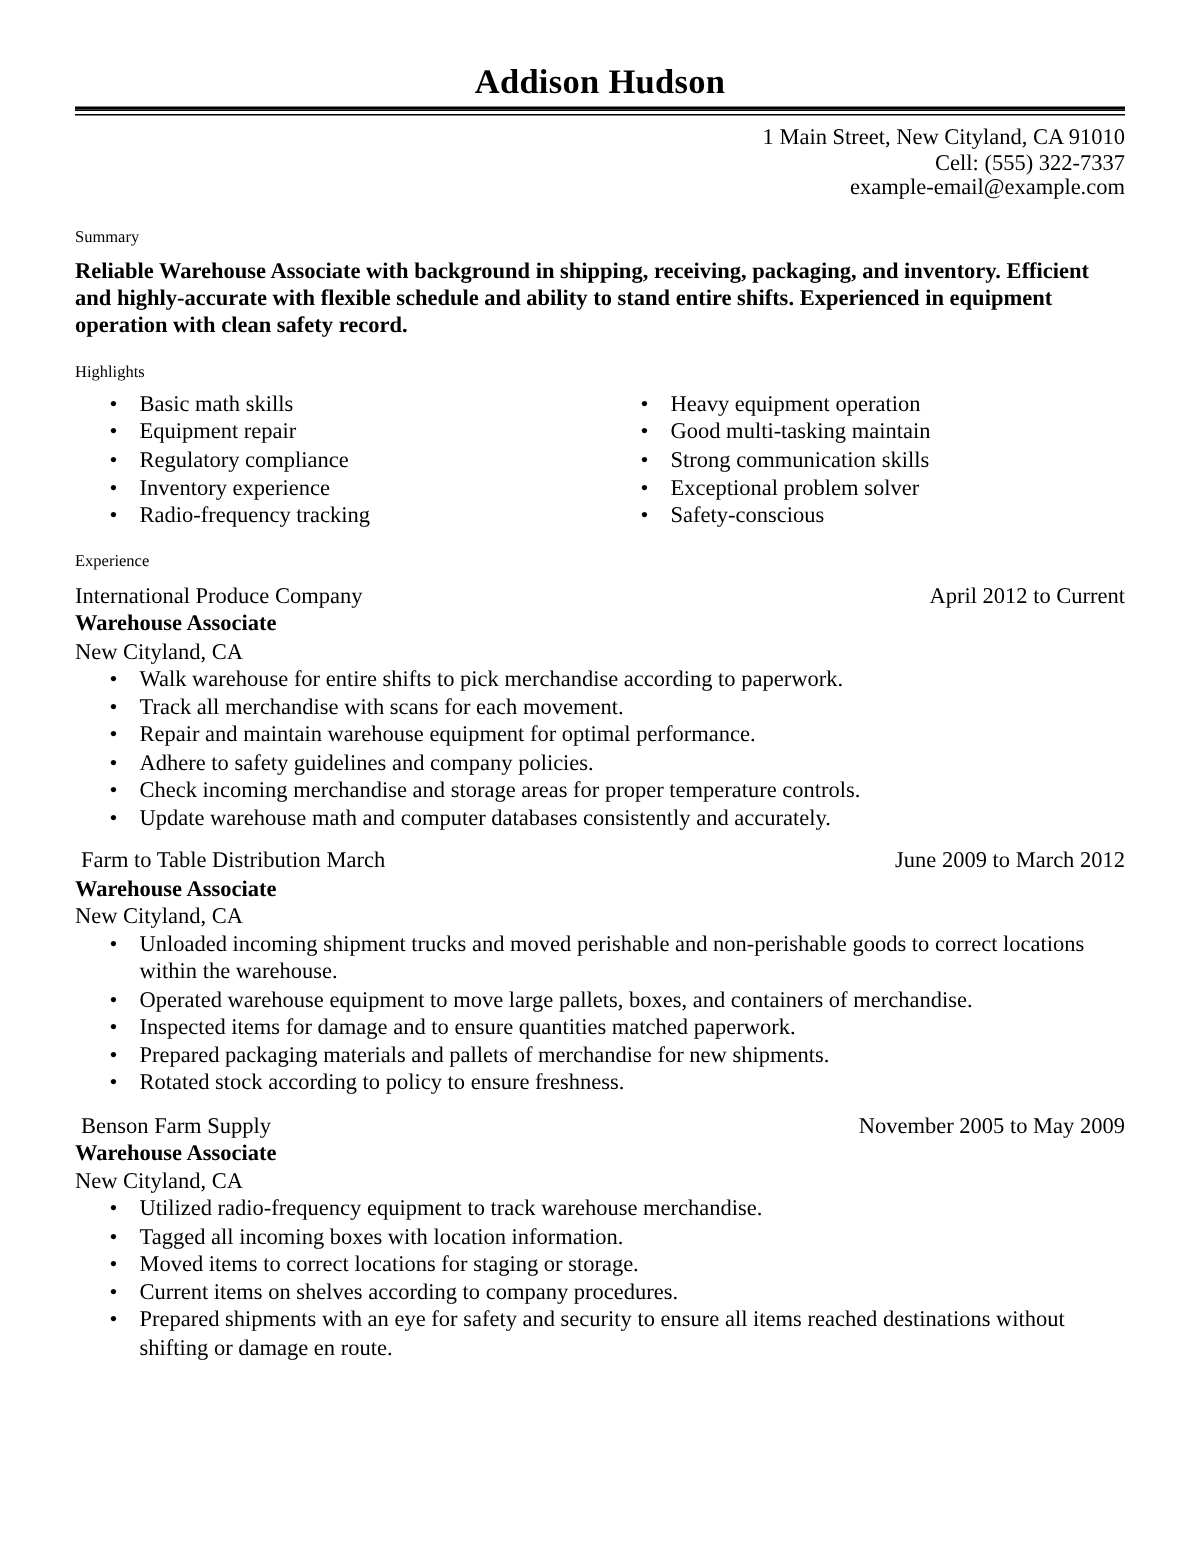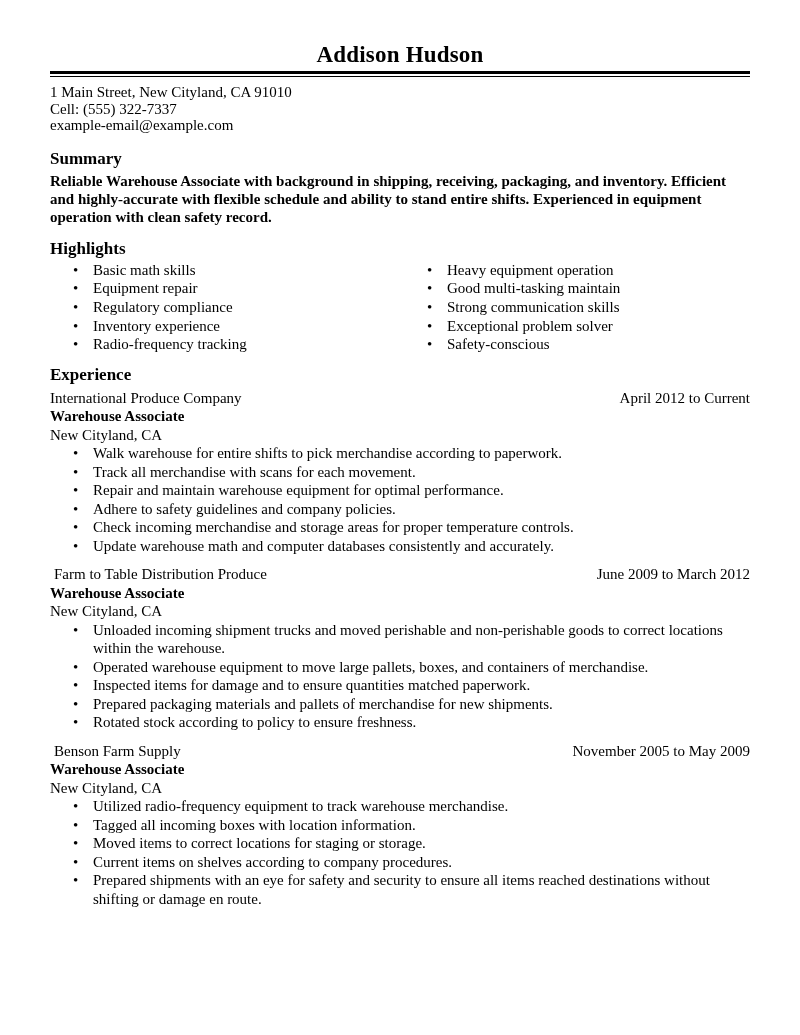--- a/index.html
+++ b/index.html
@@ -23,29 +23,29 @@
     letter-spacing: 0.2px;
   }
   .double-rule {
     margin-top: 3px;
     border-top: 2px solid #000000;
     height: 4px;
     border-bottom: 4px double #000000;
   }
   .contact {
     margin-top: 7px;
-    text-align: left;
+    text-align: right;
     line-height: 16px;
   }
   .contact div { line-height: 16.5px; }
 
   
   .section-heading {
-    font-size: 17px;
-    font-weight: bold;
+    font-size: 11px;
+    font-weight: normal;
     line-height: 19px;
   }
   .summary-section   { margin-top: 15px; }
   .summary-text {
     margin-top: 4px;
     line-height: 18.4px;
     font-weight: bold;
   }
   .highlights-section { margin-top: 12px; }
   .hl-cols { display: flex; margin-top: 3px; }
@@ -139,21 +139,21 @@
         <li>Track all merchandise with scans for each movement.</li>
         <li>Repair and maintain warehouse equipment for optimal performance.</li>
         <li>Adhere to safety guidelines and company policies.</li>
         <li>Check incoming merchandise and storage areas for proper temperature controls.</li>
         <li>Update warehouse math and computer databases consistently and accurately.</li>
       </ul>
     </div>
 
     <div class="job">
       <div class="job-header">
-        <span class="company">Farm to Table Distribution Produce</span>
+        <span class="company">Farm to Table Distribution March</span>
         <span class="dates">June 2009 to March 2012</span>
       </div>
       <div class="job-title">Warehouse Associate</div>
       <div class="job-location">New Cityland, CA</div>
       <ul>
         <li>Unloaded incoming shipment trucks and moved perishable and non-perishable goods to correct locations within the warehouse.</li>
         <li>Operated warehouse equipment to move large pallets, boxes, and containers of merchandise.</li>
         <li>Inspected items for damage and to ensure quantities matched paperwork.</li>
         <li>Prepared packaging materials and pallets of merchandise for new shipments.</li>
         <li>Rotated stock according to policy to ensure freshness.</li>

